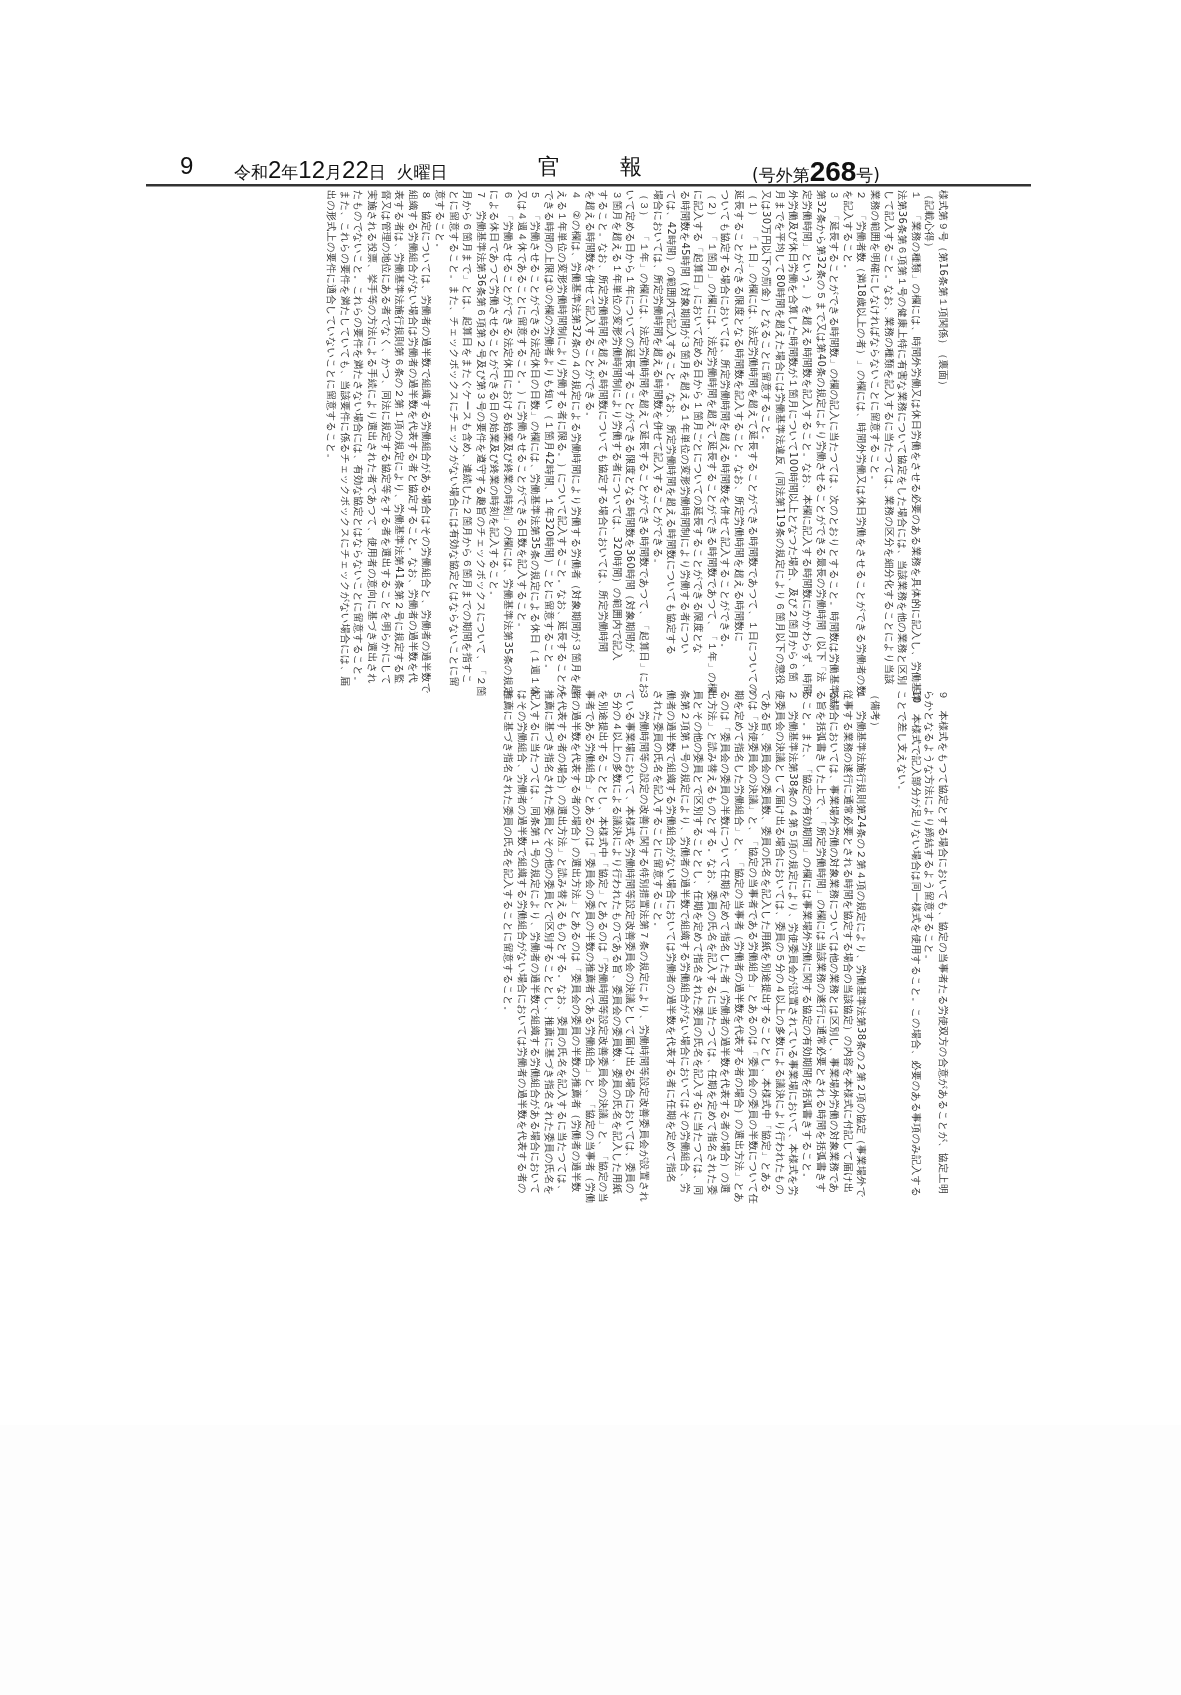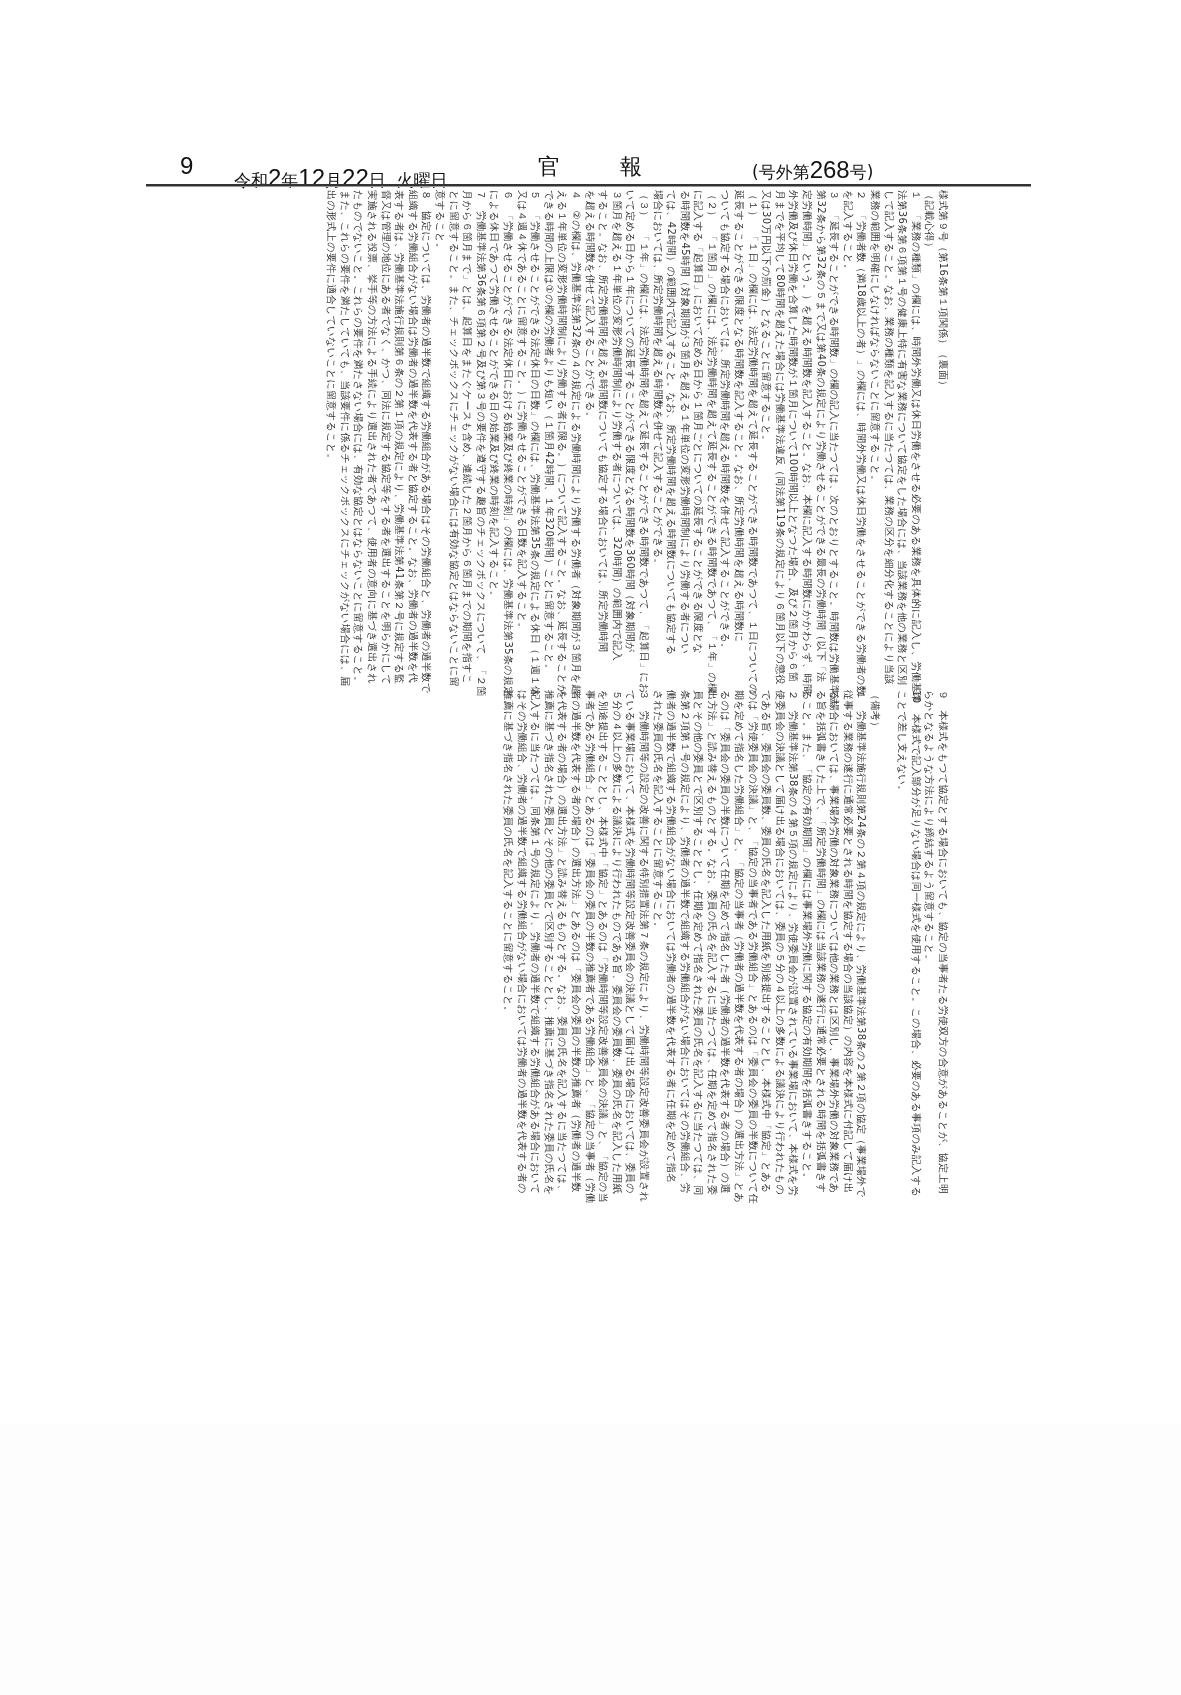--- a/index.html
+++ b/index.html
@@ -4,26 +4,26 @@
 <style>
   html, body { margin:0; padding:0; background:#ffffff; }
   body { width:1181px; height:1695px; position:relative; overflow:hidden;
          font-family:"DejaVu Sans", sans-serif; color:#222; }
   .page-edge { position:absolute; left:76px; top:0; width:1029px; height:1695px;
                background:#ffffff; }
   .bottom-fade { position:absolute; left:0; top:1425px; width:1181px; height:270px; background:#fdfdfd; }
   .header { position:absolute; left:150px; top:150px; width:880px; height:34px; }
   .header span { position:absolute; top:0; white-space:nowrap; color:#111; }
   .h-page { left:30px; font-size:24px; font-family:"Liberation Sans", sans-serif; top:2px !important; }
-  .h-date { left:84px; font-size:17px; top:6px !important;margin-top:8px; }
+  .h-date { left:84px; font-size:17px; top:6px !important; }
   .h-date b { font-size:24px; font-weight:normal; font-family:"Liberation Sans", sans-serif; }
   .h-title1 { left:388px; font-size:22px; top:2px !important; font-family:"DejaVu Serif", serif; }
   .h-title2 { left:470px; font-size:22px; top:2px !important; font-family:"DejaVu Serif", serif; }
   .h-issue { left:602px; font-size:17px; top:6px !important; }
-  .h-issue b { font-size:24px; font-weight:normal; font-family:"Liberation Sans", sans-serif; }
+  .h-issue b { font-size:28px; font-weight:bold; font-family:"Liberation Sans", sans-serif; }
   .rule { position:absolute; left:146px; top:184px; width:885px; height:0;
           border-top:2px solid #333; border-bottom:1px solid #999; }
 
   .rot-block { position:absolute; transform-origin:0 0; transform:rotate(90deg);
                font-size:10px; line-height:13.6px; color:#333; letter-spacing:0.4px; }
   .rot-block p { margin:0; white-space:nowrap; }
   .rot-block .gap { height:13.6px; }
 
   
   #upper { left:950px; top:190px; width:455px; }

